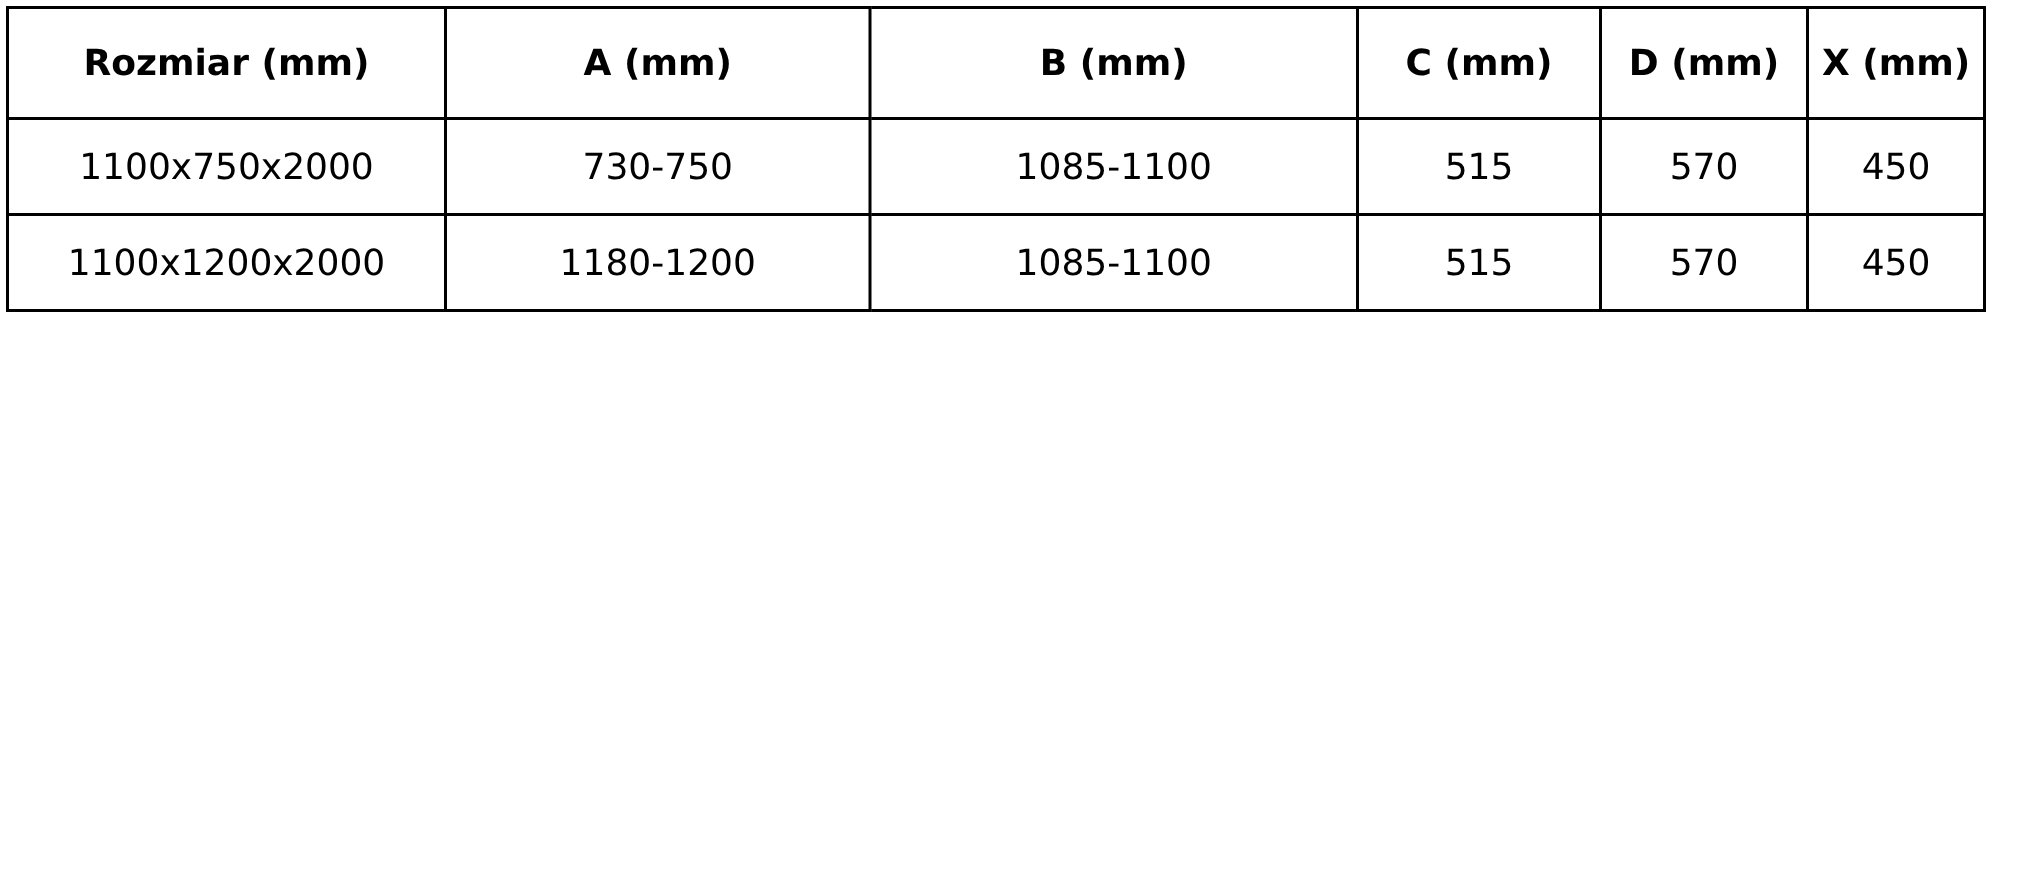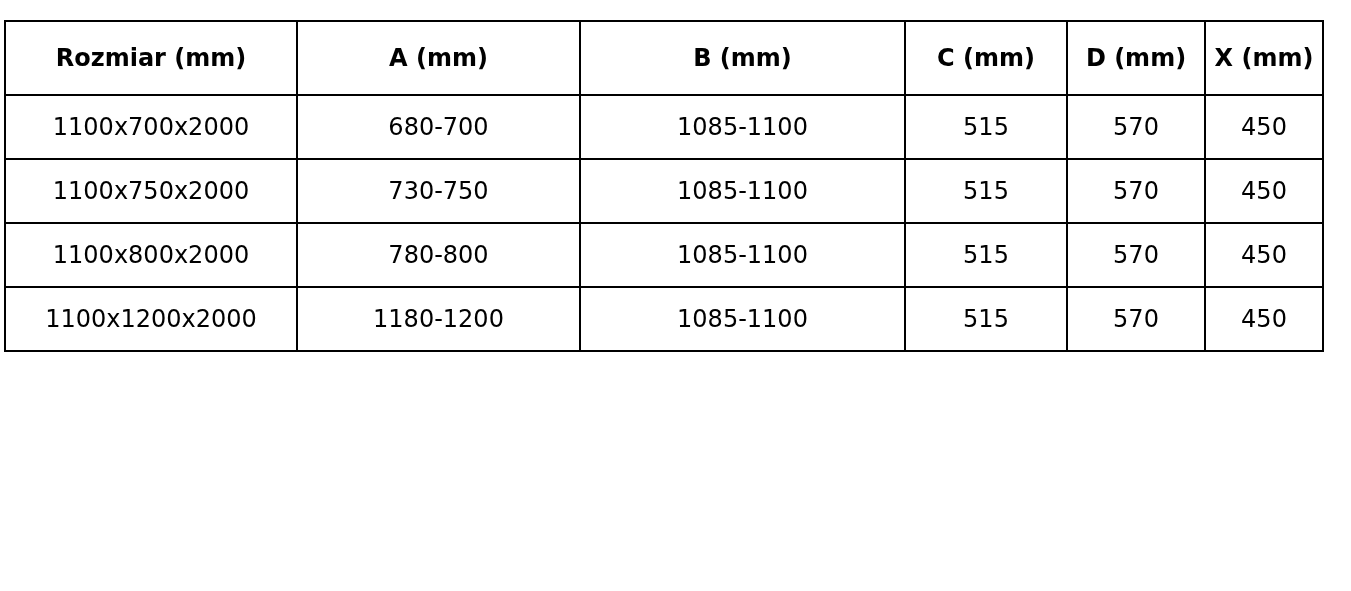--- a/index.html
+++ b/index.html
@@ -15,21 +15,21 @@
   }
   .table-wrap {
     width: 1351px;
     height: 591px;
     box-sizing: border-box;
     padding: 4px 0 0 0;
   }
   table.spec-table {
     border-collapse: collapse;
     width: 1318px;
-    margin: 16px 0 0 4px;
+    margin: 0 0 0 4px;
     table-layout: fixed;
     padding-left: 10px;
   }
   table.spec-table th,
   table.spec-table td {
     border: 2px solid #000000;
     text-align: center;
     vertical-align: middle;
     font-size: 24px;
     height: 64px;
@@ -71,38 +71,22 @@
         <th>Rozmiar (mm)</th>
         <th>A (mm)</th>
         <th>B (mm)</th>
         <th>C (mm)</th>
         <th>D (mm)</th>
         <th>X (mm)</th>
       </tr>
     </thead>
     <tbody>
       <tr>
-        <td>1100x700x2000</td>
-        <td>680-700</td>
-        <td>1085-1100</td>
-        <td>515</td>
-        <td>570</td>
-        <td>450</td>
-      </tr>
-      <tr>
         <td>1100x750x2000</td>
         <td>730-750</td>
-        <td>1085-1100</td>
-        <td>515</td>
-        <td>570</td>
-        <td>450</td>
-      </tr>
-      <tr>
-        <td>1100x800x2000</td>
-        <td>780-800</td>
         <td>1085-1100</td>
         <td>515</td>
         <td>570</td>
         <td>450</td>
       </tr>
       <tr>
         <td>1100x1200x2000</td>
         <td>1180-1200</td>
         <td>1085-1100</td>
         <td>515</td>

